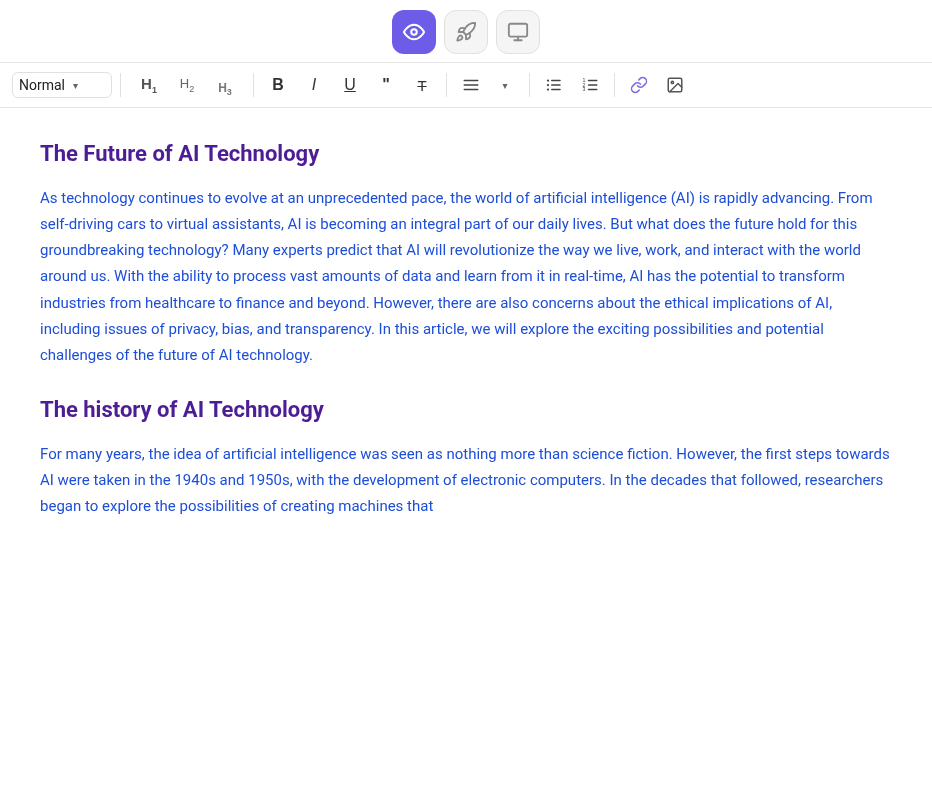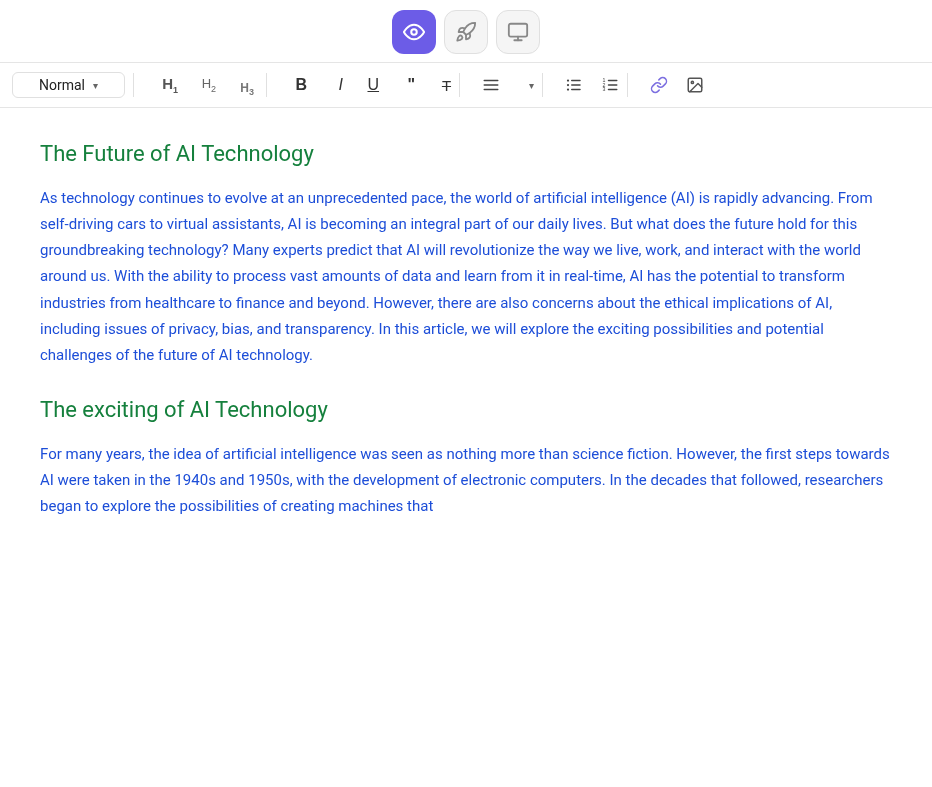--- a/index.html
+++ b/index.html
@@ -65,21 +65,21 @@
       width: 1px;
       height: 24px;
       background: #e0e0e0;
       margin: 0 4px;
     }
 
     .format-select {
       display: flex;
       align-items: center;
       gap: 4px;
-      padding: 4px 26px;
+      padding: 4px 6px;
       border: 1px solid #e0e0e0;
       border-radius: 6px;
       cursor: pointer;
       background: #fff;
       font-size: 14px;
       color: #222;
       min-width: 100px;
     }
 
     .format-select .chevron {
@@ -90,21 +90,21 @@
 
     .toolbar-btn {
       width: 32px;
       height: 32px;
       border: none;
       background: transparent;
       cursor: pointer;
       border-radius: 4px;
       display: flex;
       align-items: center;
-      justify-content: flex-end;
+      justify-content: center;
       font-size: 15px;
       color: #333;
       transition: background 0.15s;
     }
 
     .toolbar-btn.bold {
       font-weight: 900;
       font-size: 16px;
     }
 
@@ -142,22 +142,22 @@
     }
 
     
     .content-area {
       padding: 32px 40px 40px 40px;
       max-width: 100%;
     }
 
     .article-heading {
       font-size: 22px;
-      font-weight: 400;
-      color: #15803d;
+      font-weight: 700;
+      color: #4c1d95;
       margin-bottom: 16px;
       line-height: 1.3;
     }
 
     .article-body {
       font-size: 15px;
       color: #1d4ed8;
       line-height: 1.75;
       margin-bottom: 28px;
     }
@@ -297,15 +297,15 @@
       <polyline points="21 15 16 10 5 21"></polyline>
     </svg>
   </button>
 </div>
 
 <div class="content-area">
 
   <h2 class="article-heading">The Future of AI Technology</h2>
   <p class="article-body">As technology continues to evolve at an unprecedented pace, the world of artificial intelligence (AI) is rapidly advancing. From self-driving cars to virtual assistants, AI is becoming an integral part of our daily lives. But what does the future hold for this groundbreaking technology? Many experts predict that AI will revolutionize the way we live, work, and interact with the world around us. With the ability to process vast amounts of data and learn from it in real-time, AI has the potential to transform industries from healthcare to finance and beyond. However, there are also concerns about the ethical implications of AI, including issues of privacy, bias, and transparency. In this article, we will explore the exciting possibilities and potential challenges of the future of AI technology.</p>
 
-  <h2 class="article-heading">The exciting of AI Technology</h2>
+  <h2 class="article-heading">The history of AI Technology</h2>
   <p class="article-body">For many years, the idea of artificial intelligence was seen as nothing more than science fiction. However, the first steps towards AI were taken in the 1940s and 1950s, with the development of electronic computers. In the decades that followed, researchers began to explore the possibilities of creating machines that</p>
 </div>
 
 </body></html>

